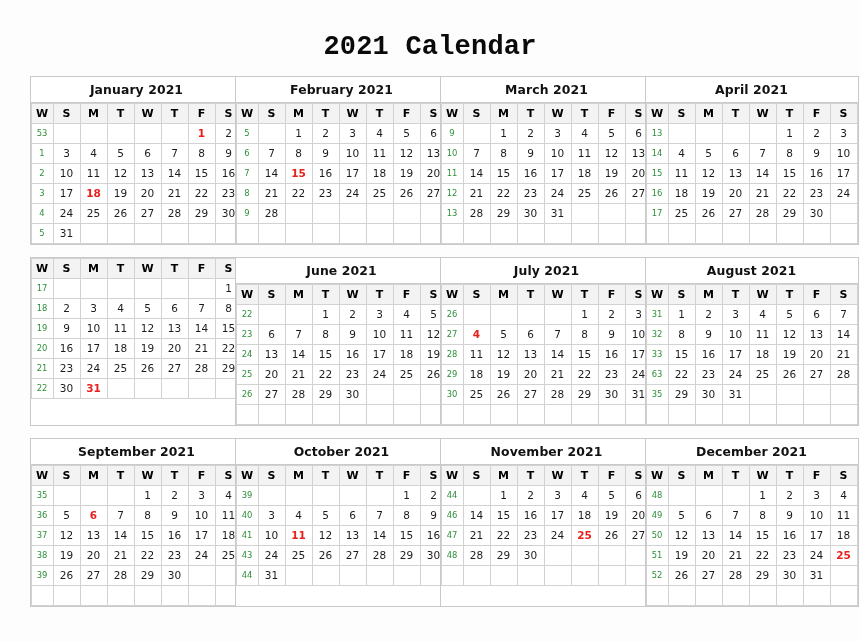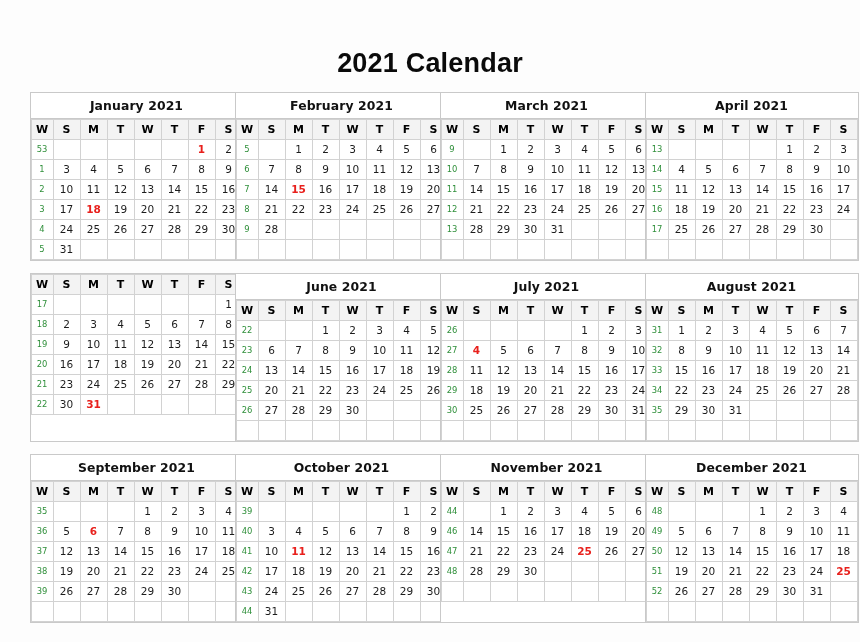--- a/index.html
+++ b/index.html
@@ -20,25 +20,25 @@
     box-sizing: border-box;
     background: #fdfdfd;
     position: relative;
   }
   #page-title {
     text-align: center;
     font-size: 27px;
     font-weight: bold;
     color: #0a0a0a;
     letter-spacing: 0.2px;
-    padding-top: 46px;
+    padding-top: 30px;
     padding-bottom: 0;
     margin: 0;
     line-height: 34px;
-    font-family: Liberation Sans, sans-serif;
+    font-family: Liberation Mono, monospace;
   }
   #months-grid {
     margin: 0 auto;
     padding-top: 12px;
     width: 820px;
     display: grid;
     grid-template-columns: repeat(4, 186px);
     grid-column-gap: 19px;
     grid-row-gap: 12px;
     justify-content: center;
@@ -707,21 +707,21 @@
               <td class="wk">33</td>
               <td class="day">15</td>
               <td class="day">16</td>
               <td class="day">17</td>
               <td class="day">18</td>
               <td class="day">19</td>
               <td class="day">20</td>
               <td class="day">21</td>
             </tr>
             <tr>
-              <td class="wk">34</td>
+              <td class="wk">63</td>
               <td class="day">22</td>
               <td class="day">23</td>
               <td class="day">24</td>
               <td class="day">25</td>
               <td class="day">26</td>
               <td class="day">27</td>
               <td class="day">28</td>
             </tr>
             <tr>
               <td class="wk">35</td>
@@ -865,30 +865,20 @@
               <td class="wk">41</td>
               <td class="day">10</td>
               <td class="day holiday">11</td>
               <td class="day">12</td>
               <td class="day">13</td>
               <td class="day">14</td>
               <td class="day">15</td>
               <td class="day">16</td>
             </tr>
             <tr>
-              <td class="wk">42</td>
-              <td class="day">17</td>
-              <td class="day">18</td>
-              <td class="day">19</td>
-              <td class="day">20</td>
-              <td class="day">21</td>
-              <td class="day">22</td>
-              <td class="day">23</td>
-            </tr>
-            <tr>
               <td class="wk">43</td>
               <td class="day">24</td>
               <td class="day">25</td>
               <td class="day">26</td>
               <td class="day">27</td>
               <td class="day">28</td>
               <td class="day">29</td>
               <td class="day">30</td>
             </tr>
             <tr>

